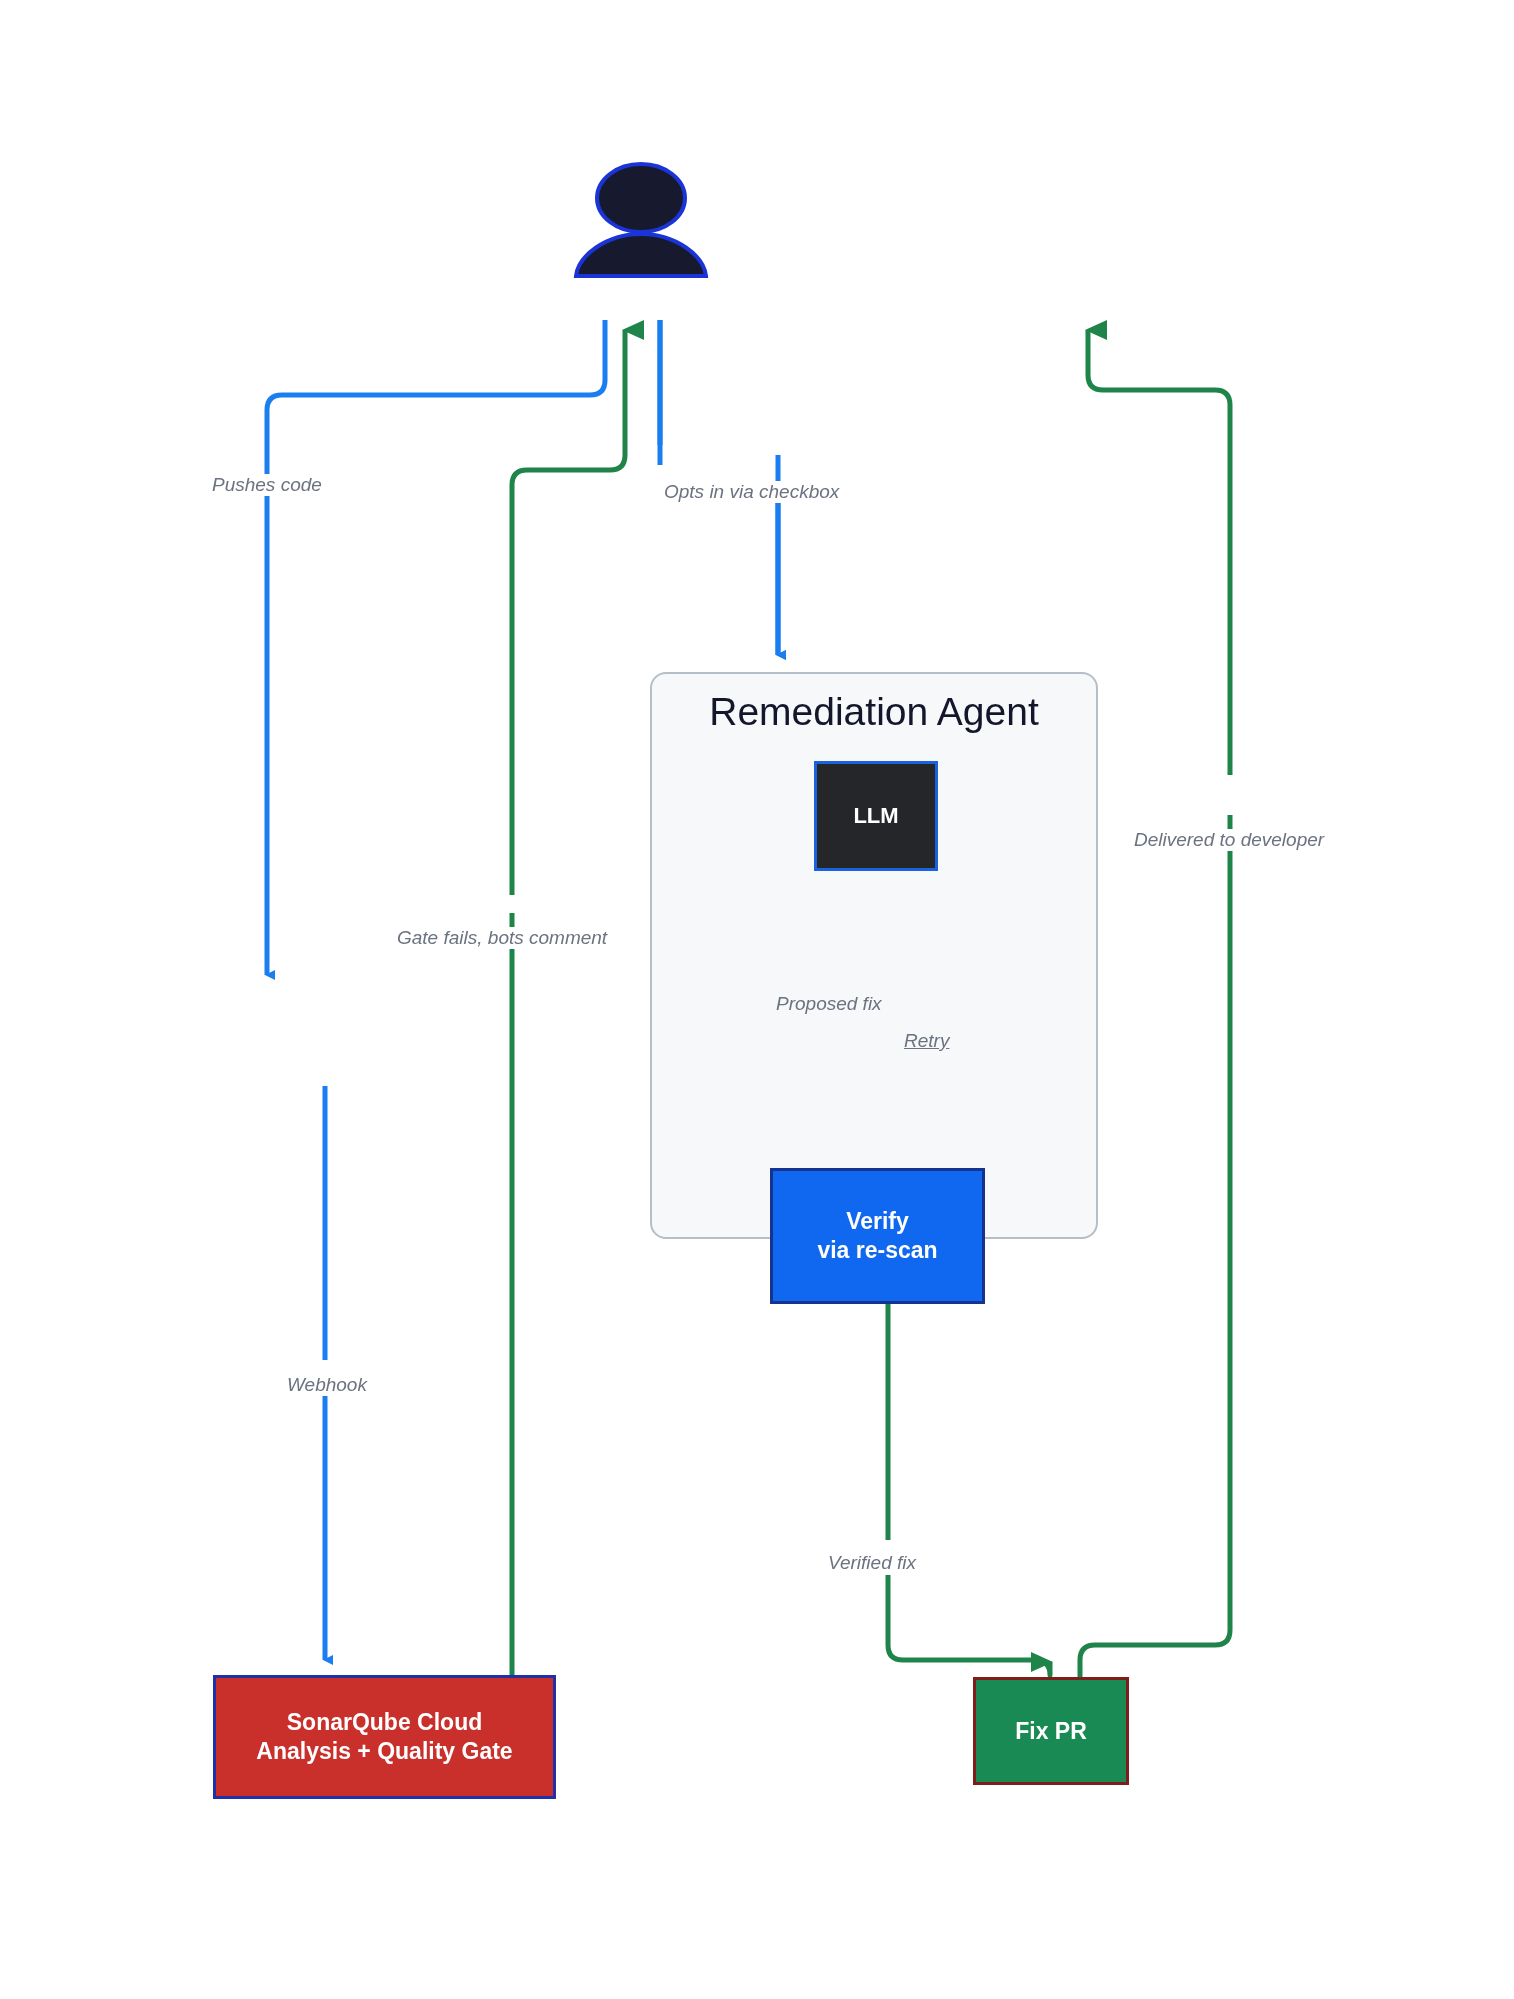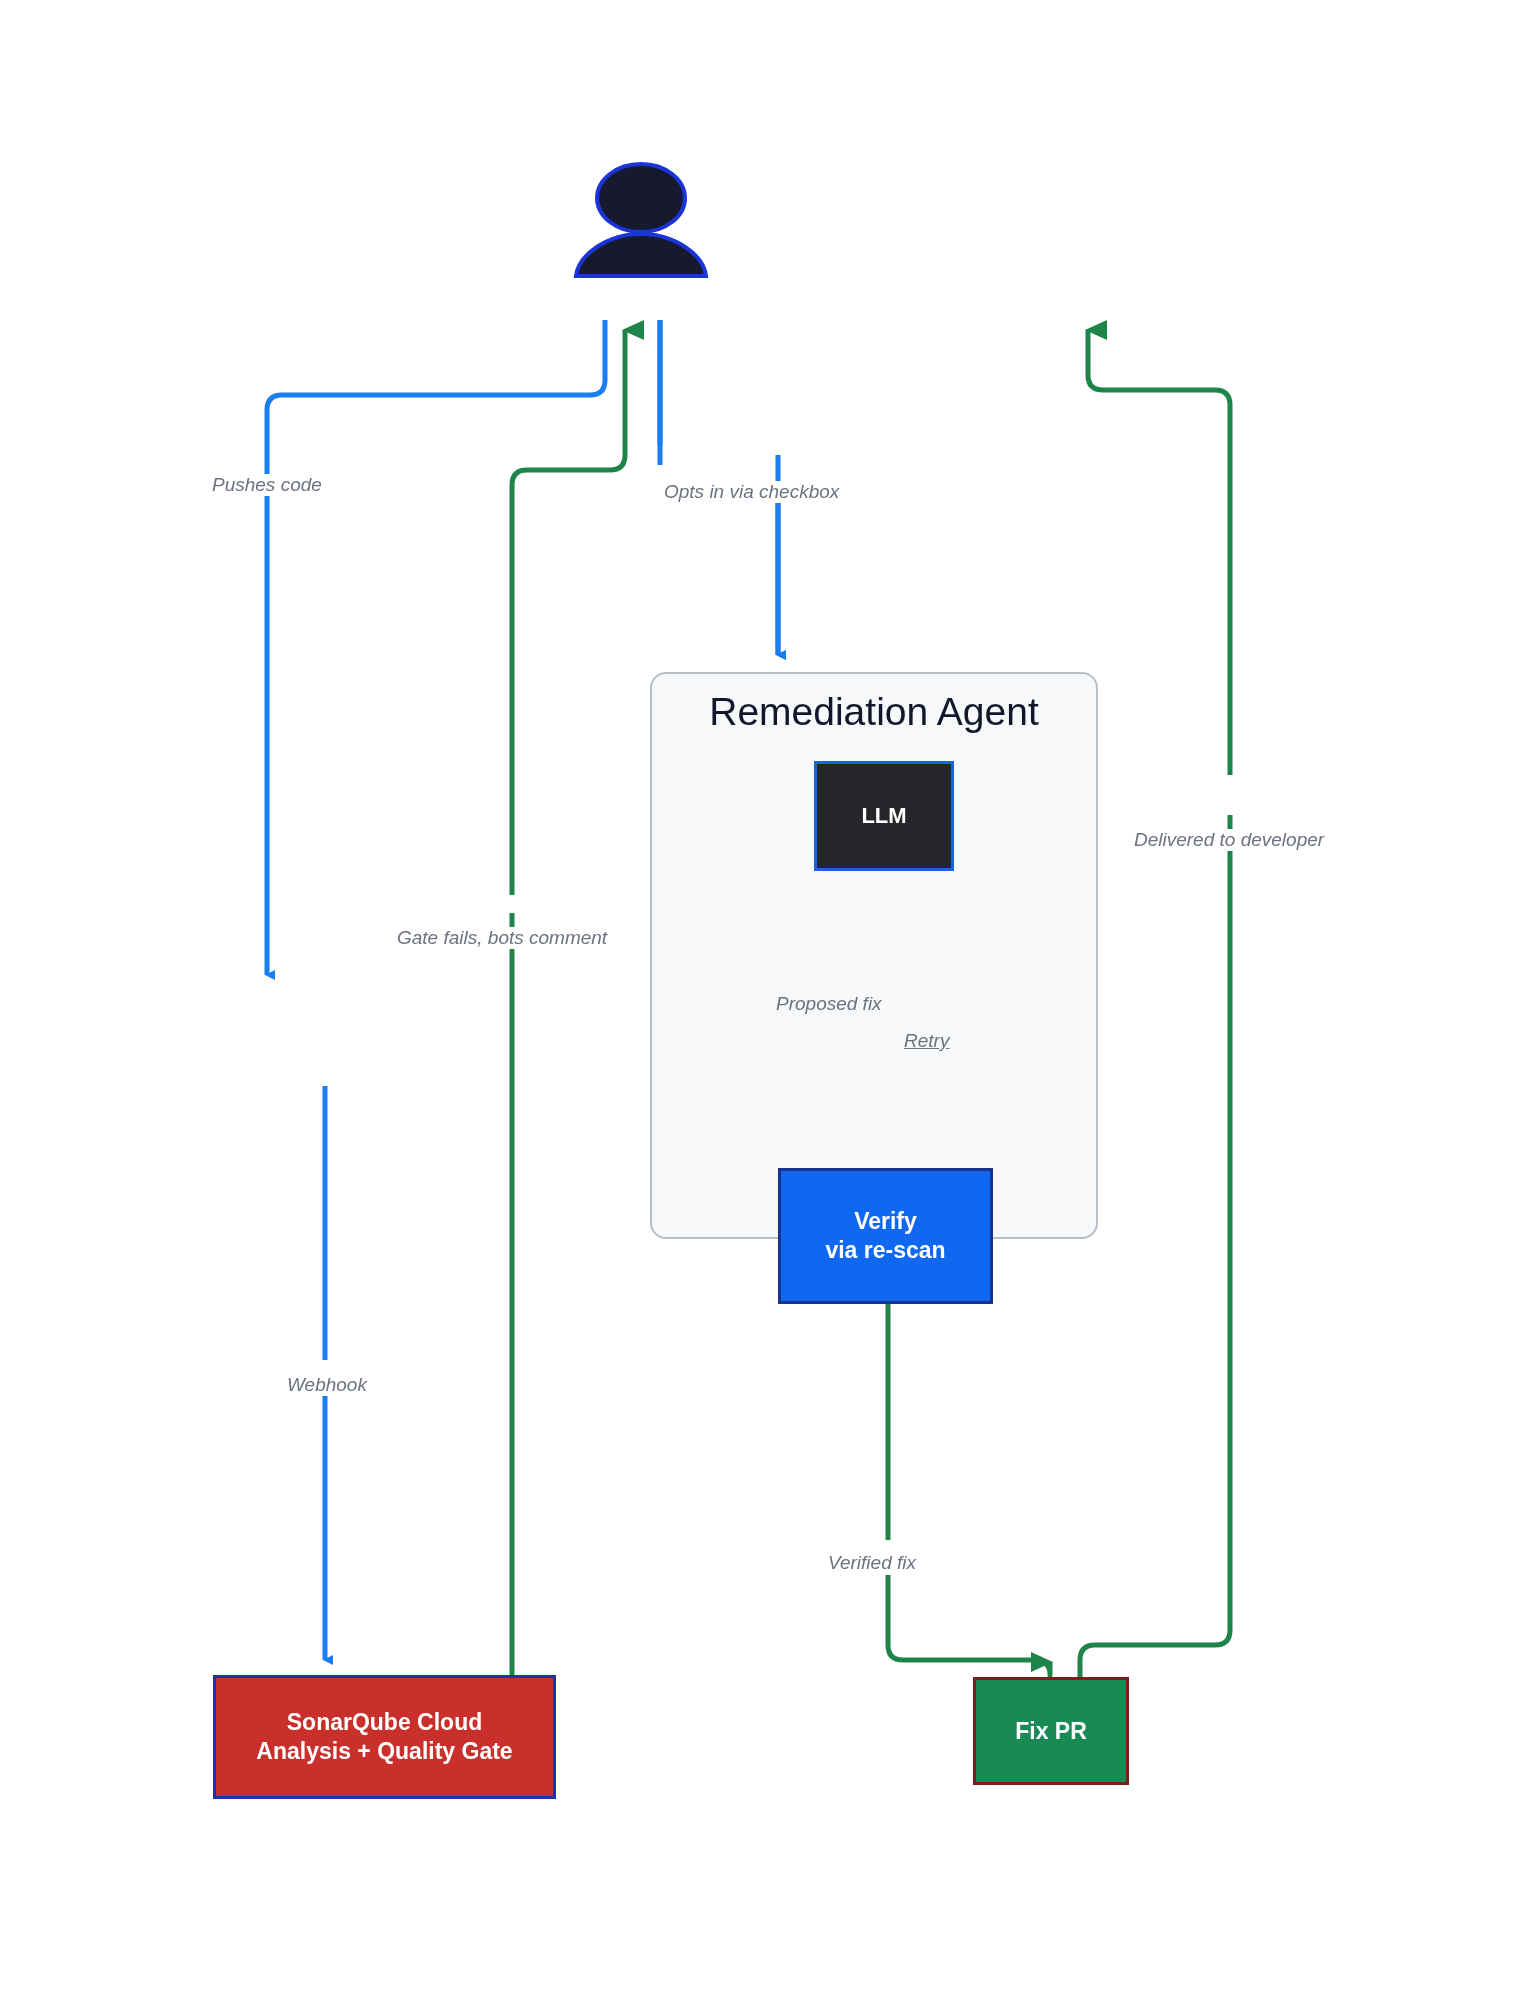--- a/index.html
+++ b/index.html
@@ -12,22 +12,22 @@
   .node-dark{background:#252629;border:3px solid #1b63de;color:#ffffff;}
   .node-blue{background:#1068f0;border:3px solid #16348f;color:#ffffff;}
   .node-red{background:#c9302c;border:3px solid #2230a8;color:#ffffff;}
   .node-green{background:#1a8a55;border:3px solid #7f1d1d;color:#ffffff;}
 
   #agent-container{position:absolute;left:650px;top:672px;width:448px;height:567px;
     background:#f6f8f9;border:2px solid #b7bfc6;border-radius:16px;box-sizing:border-box;}
   #agent-title{position:absolute;left:650px;top:690px;width:448px;text-align:center;
     font-size:39px;color:#14172b;font-weight:400;}
 
-  #llm{left:814px;top:761px;width:140px;height:110px;font-size:22px;}
-  #verify{left:770px;top:1168px;width:215px;height:136px;font-size:23px;margin-left:8px;}
+  #llm{left:814px;top:761px;width:124px;height:110px;font-size:22px;}
+  #verify{left:770px;top:1168px;width:215px;height:136px;font-size:23px;}
   #github-pr{left:165px;top:991px;width:202px;height:95px;font-size:23px;}
   #sonar{left:213px;top:1675px;width:343px;height:124px;font-size:23px;}
   #fixpr{left:973px;top:1677px;width:156px;height:108px;font-size:23px;}
 
   .edge-label{position:absolute;font-style:italic;font-size:19px;color:#6b7280;
     white-space:nowrap;background:#ffffff;padding:0 4px;}
   .edge-label.on-panel{background:#f6f8f9;}
 
   #lbl-pushes{left:208px;top:474px;text-align:right;}
   #lbl-opts{left:660px;top:481px;}

